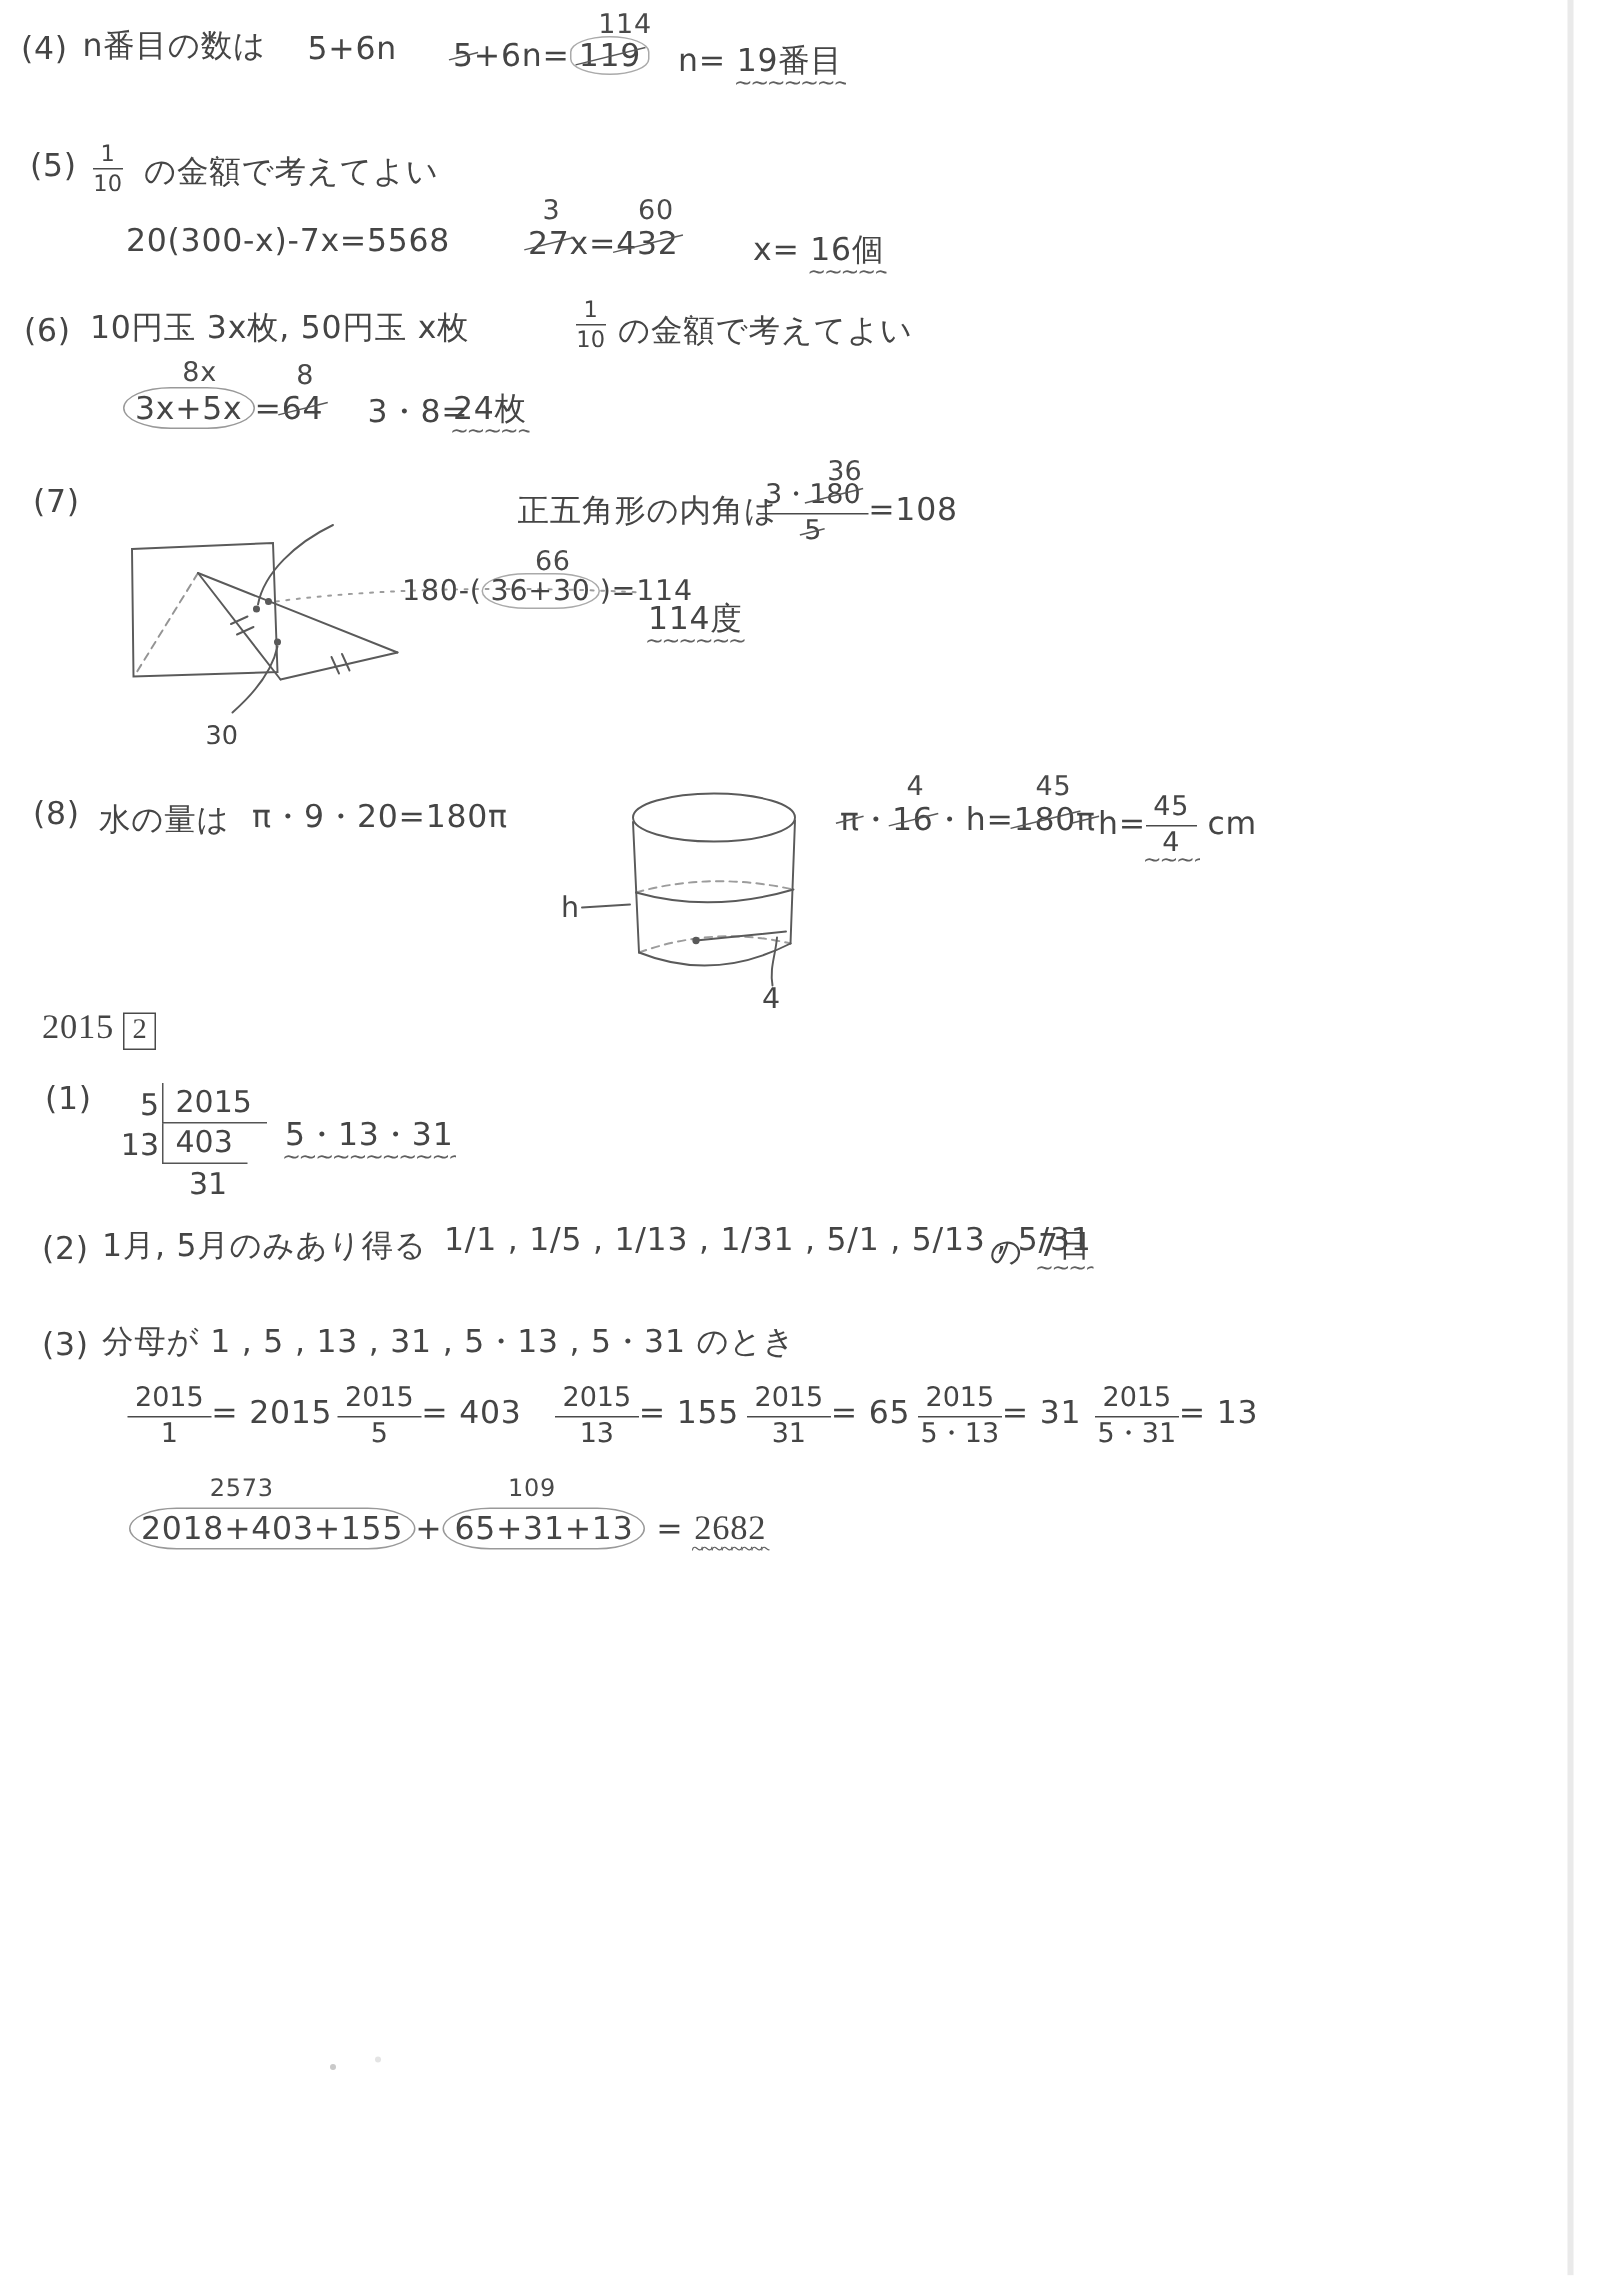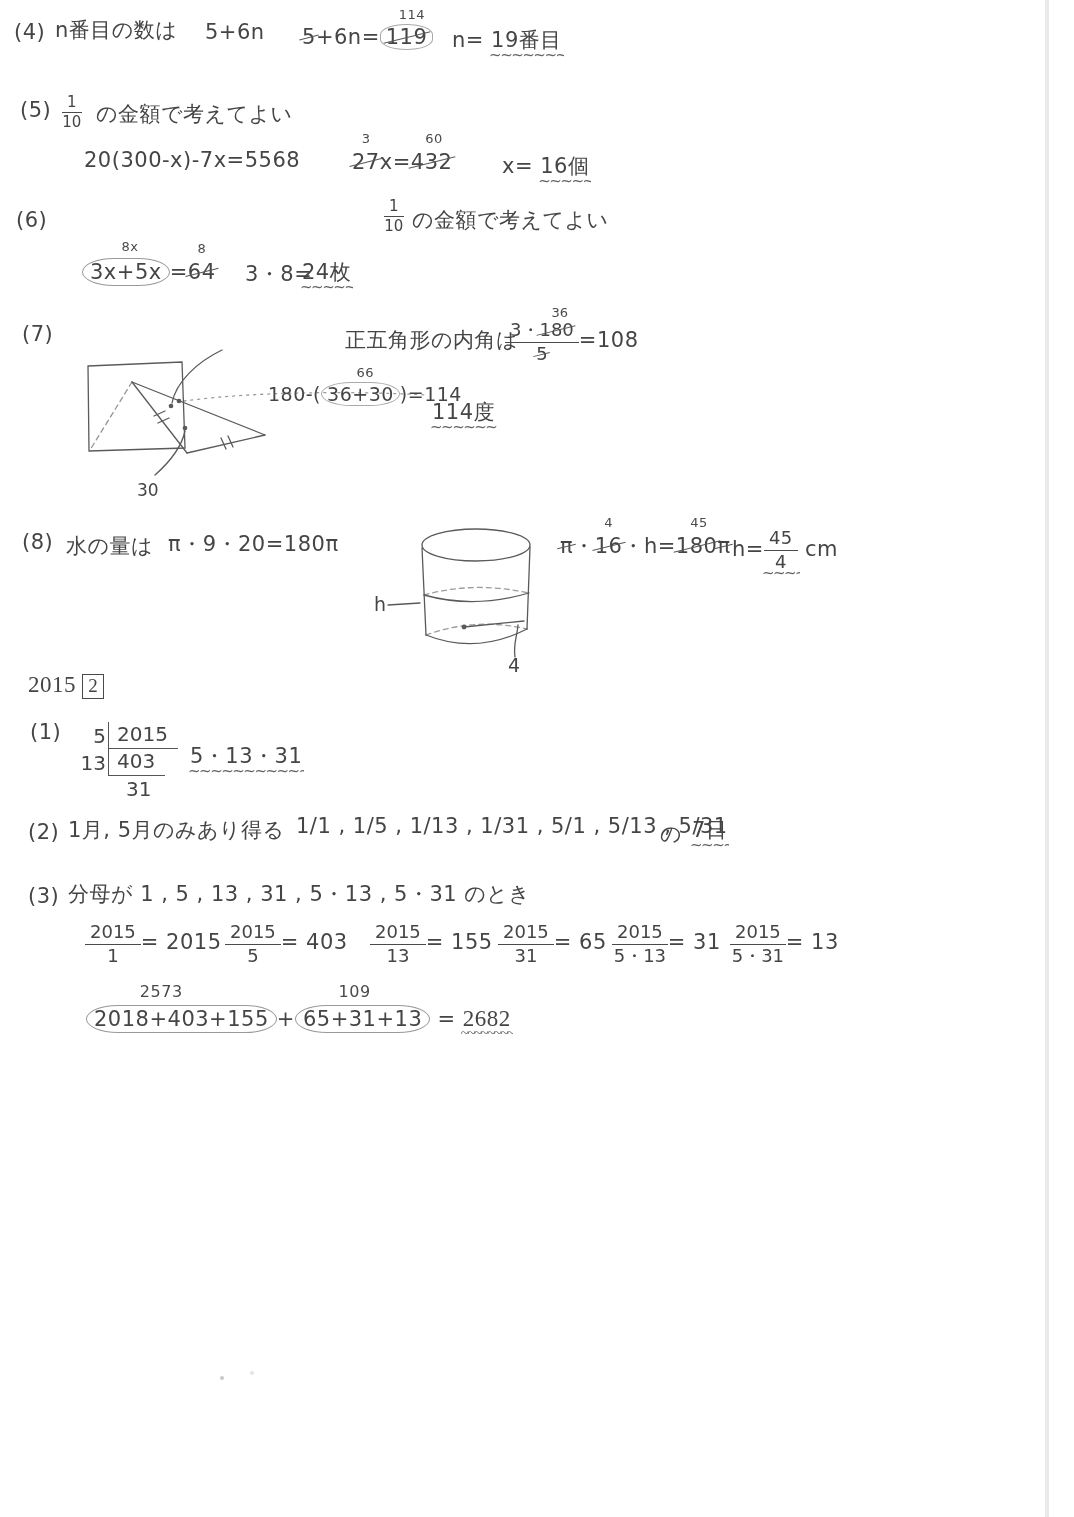--- a/index.html
+++ b/index.html
@@ -9,21 +9,21 @@
   .hand{font-size:21px;letter-spacing:.5px;}
   .big{font-size:23px;font-family:Liberation Serif, serif;}
   .rel{position:relative;display:inline-block;}
   
   .frac{display:inline-flex;flex-direction:column;align-items:center;vertical-align:middle;
         line-height:1.15;font-size:18px;text-align:center;}
   .frac .fn{border-bottom:1.7px solid #4a4a4a;padding:0 5px 1px;display:block;}
   .frac .fd{padding-top:1px;display:block;}
   .frac-sm{font-size:15px;}
   
-  .corr{position:absolute;top:-15px;left:35%;font-size:13px;color:#4a4a4a;line-height:1;}
+  .corr{position:absolute;top:-15px;left:35%;font-size:18px;color:#4a4a4a;line-height:1;}
   
   .struck{position:relative;display:inline-block;}
   .struck::after{content:"";position:absolute;left:-3px;right:-3px;top:50%;
                  border-top:1.6px solid #585858;transform:rotate(-14deg);}
   
   .oval{position:relative;display:inline-block;border:1.3px solid #999;
         border-radius:50px/22px;padding:1px 7px;}
   .oval-lite{position:relative;display:inline-block;border:1.2px solid #aaa;
         border-radius:50px/20px;padding:0 5px;}
   
@@ -70,20 +70,21 @@
   <div class="abs hand" style="left:84px;top:148px">20(300-x)-7x=5568</div>
   <div class="abs hand" style="left:352px;top:150px">
     <span class="rel"><span class="struck">27</span><span class="corr" style="top:-18px">3</span></span><span>x=</span><span class="rel"><span class="struck">432</span><span class="corr" style="top:-18px">60</span></span>
   </div>
   <div class="abs hand" style="left:502px;top:152px">
     <span>x=</span>
     <span class="wavy">16個</span>
   </div>
 
   <div class="abs hand" style="left:16px;top:208px">(6)</div>
+  <div class="abs hand" style="left:60px;top:204px">10円玉 3x枚, 50円玉 x枚</div>
   <div class="abs" style="left:384px;top:198px">
     <span class="frac frac-sm">
         <span class="fn">1</span>
         <span class="fd">10</span>
       </span>
   </div>
   <div class="abs hand" style="left:412px;top:206px">の金額で考えてよい</div>
   <div class="abs hand" style="left:82px;top:258px">
     <span class="rel oval"><span>3x+5x</span><span class="corr" style="top:-19px;left:45%">8x</span></span><span>=</span><span class="rel"><span class="struck">64</span><span class="corr" style="top:-18px">8</span></span>
   </div>

